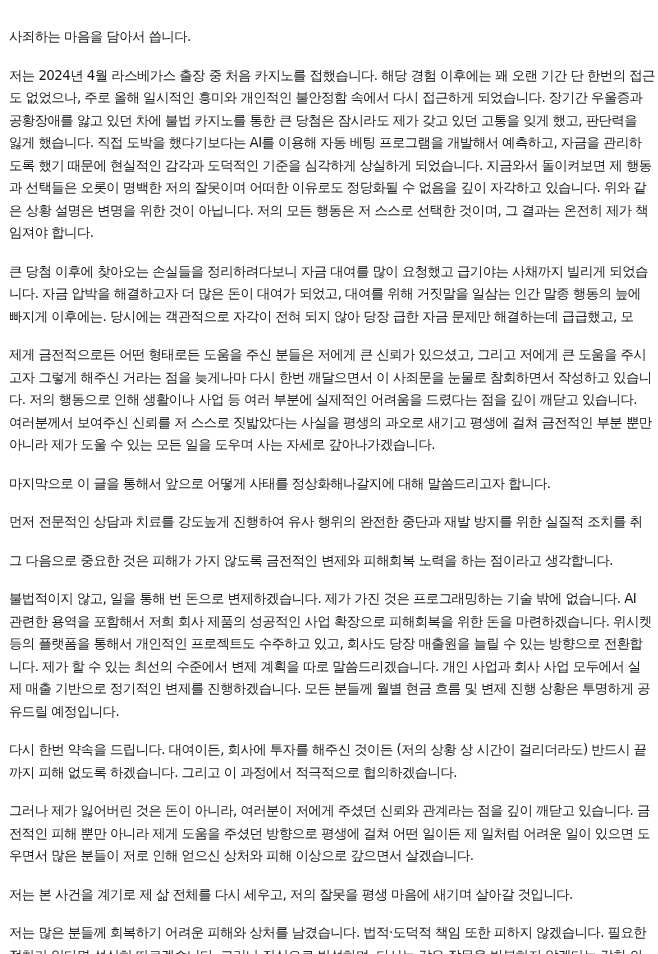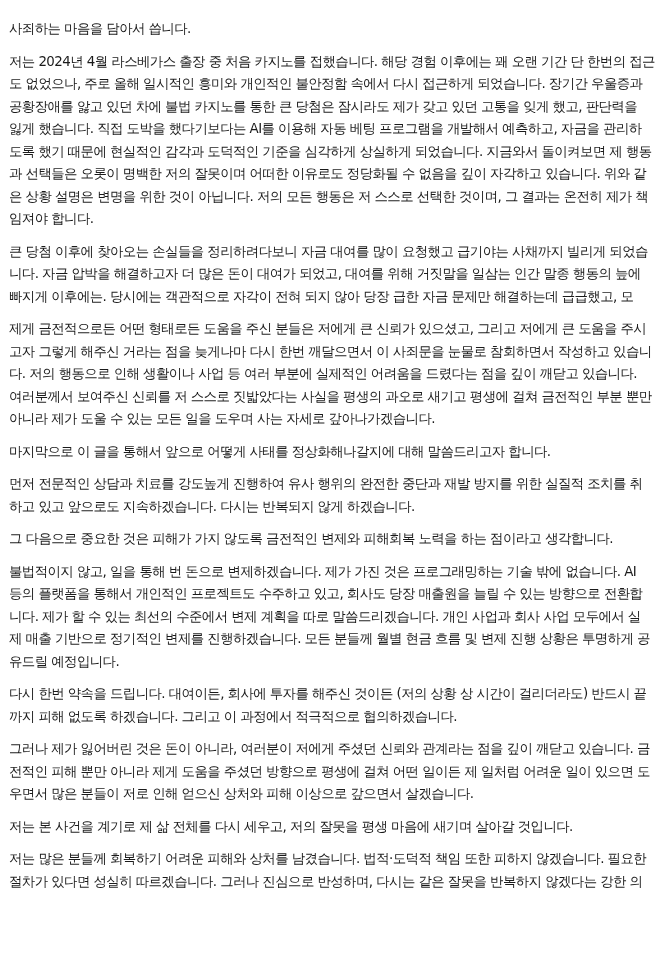--- a/index.html
+++ b/index.html
@@ -11,21 +11,21 @@
     width: 658px;
     height: 954px;
     overflow: hidden;
     font-family: "DejaVu Sans", "Liberation Sans", sans-serif;
     color: #1a1a1a;
   }
   .doc {
     padding: 10px 8px 0 9px;
   }
   .para {
-    margin: 8px 0 10px 0;
+    margin: 16px 0 10px 0;
   }
   .line {
     display: block;
     font-size: 13.4px;
     line-height: 22.5px;
     white-space: nowrap;
     letter-spacing: -0.55px;
     word-spacing: 0px;
   }
 </style>
@@ -56,27 +56,27 @@
       <span class="line">고자 그렇게 해주신 거라는 점을 늦게나마 다시 한번 깨달으면서 이 사죄문을 눈물로 참회하면서 작성하고 있습니</span>
       <span class="line">다. 저의 행동으로 인해 생활이나 사업 등 여러 부분에 실제적인 어려움을 드렸다는 점을 깊이 깨닫고 있습니다.</span>
       <span class="line">여러분께서 보여주신 신뢰를 저 스스로 짓밟았다는 사실을 평생의 과오로 새기고 평생에 걸쳐 금전적인 부분 뿐만</span>
       <span class="line">아니라 제가 도울 수 있는 모든 일을 도우며 사는 자세로 갚아나가겠습니다.</span>
     </p>
     <p class="para">
       <span class="line">마지막으로 이 글을 통해서 앞으로 어떻게 사태를 정상화해나갈지에 대해 말씀드리고자 합니다.</span>
     </p>
     <p class="para">
       <span class="line">먼저 전문적인 상담과 치료를 강도높게 진행하여 유사 행위의 완전한 중단과 재발 방지를 위한 실질적 조치를 취</span>
-      <span class="line">하고 있고 앞으로도 지속하겠습니다. 다시는 반복되지 않게 하겠습니다.</span>
     </p>
     <p class="para">
       <span class="line">그 다음으로 중요한 것은 피해가 가지 않도록 금전적인 변제와 피해회복 노력을 하는 점이라고 생각합니다.</span>
     </p>
     <p class="para">
       <span class="line">불법적이지 않고, 일을 통해 번 돈으로 변제하겠습니다. 제가 가진 것은 프로그래밍하는 기술 밖에 없습니다. AI</span>
+      <span class="line">관련한 용역을 포함해서 저희 회사 제품의 성공적인 사업 확장으로 피해회복을 위한 돈을 마련하겠습니다. 위시켓</span>
       <span class="line">등의 플랫폼을 통해서 개인적인 프로젝트도 수주하고 있고, 회사도 당장 매출원을 늘릴 수 있는 방향으로 전환합</span>
       <span class="line">니다. 제가 할 수 있는 최선의 수준에서 변제 계획을 따로 말씀드리겠습니다. 개인 사업과 회사 사업 모두에서 실</span>
       <span class="line">제 매출 기반으로 정기적인 변제를 진행하겠습니다. 모든 분들께 월별 현금 흐름 및 변제 진행 상황은 투명하게 공</span>
       <span class="line">유드릴 예정입니다.</span>
     </p>
     <p class="para">
       <span class="line">다시 한번 약속을 드립니다. 대여이든, 회사에 투자를 해주신 것이든 (저의 상황 상 시간이 걸리더라도) 반드시 끝</span>
       <span class="line">까지 피해 없도록 하겠습니다. 그리고 이 과정에서 적극적으로 협의하겠습니다.</span>
     </p>
     <p class="para">

